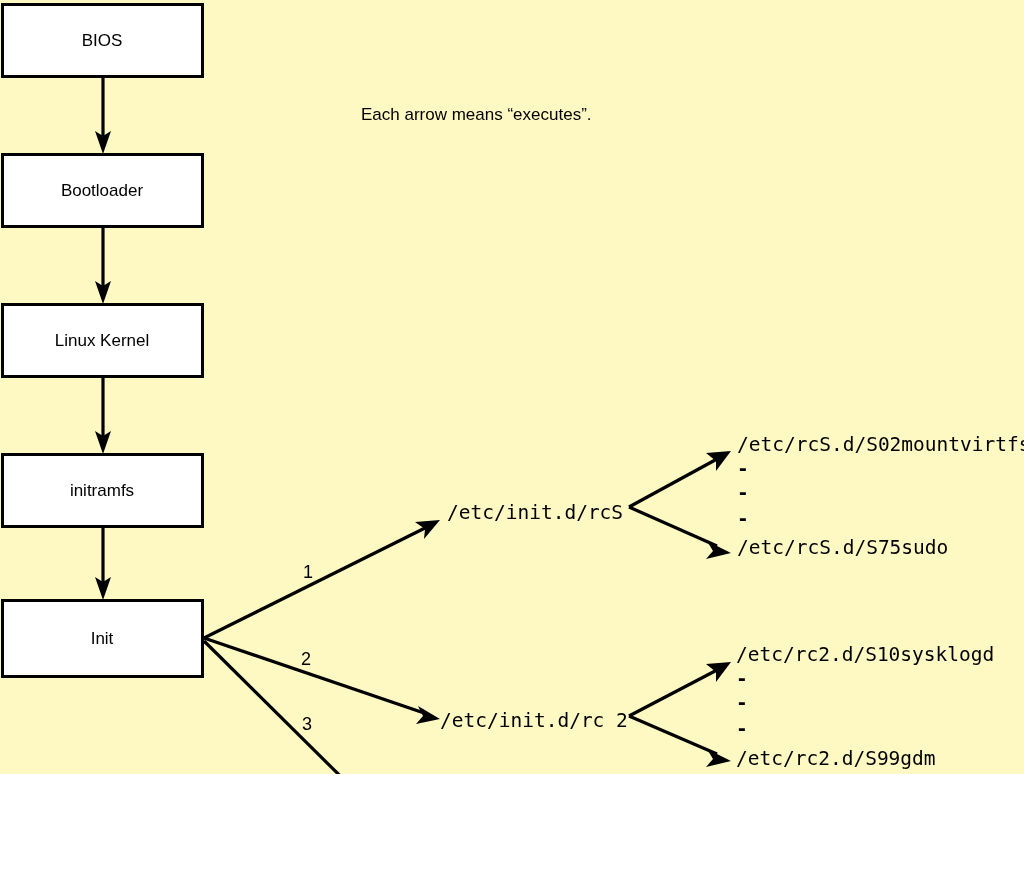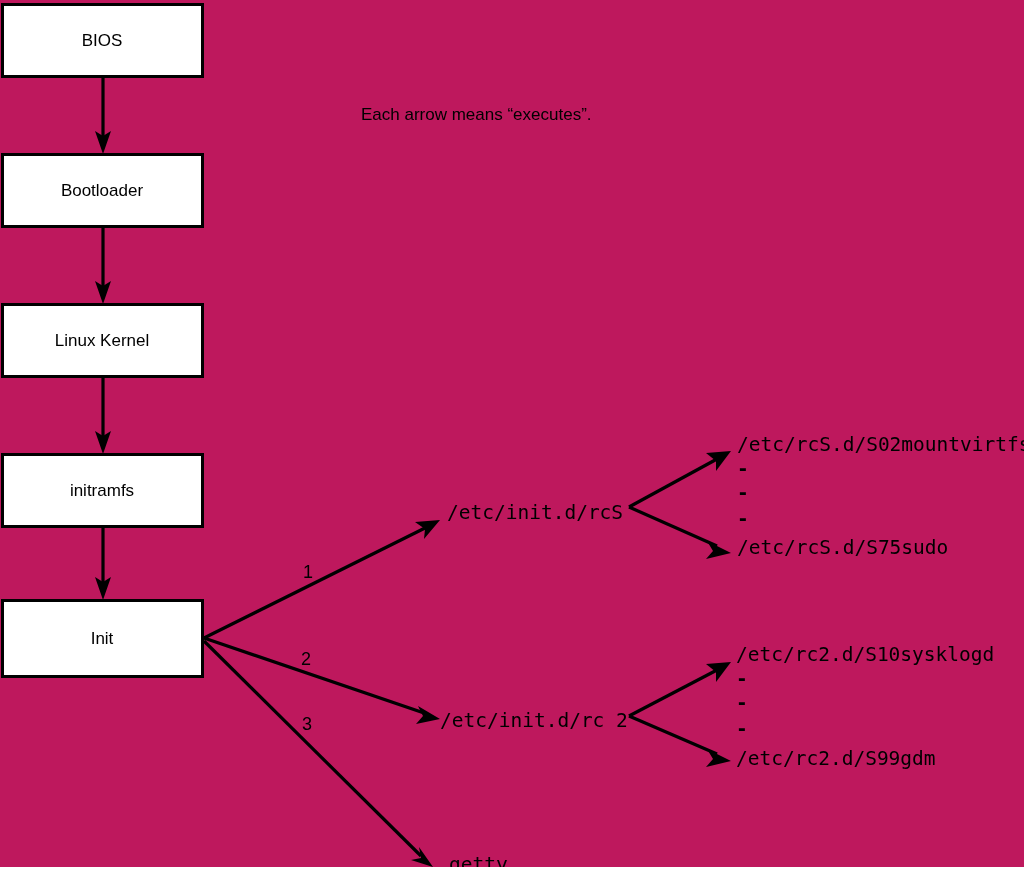--- a/index.html
+++ b/index.html
@@ -3,22 +3,22 @@
 <meta charset="utf-8">
 <style>
   html, body {
     margin: 0;
     padding: 0;
     background: #ffffff;
   }
   #canvas {
     position: relative;
     width: 1024px;
-    height: 867px;
-    background: #be185d;
+    height: 774px;
+    background: #fef9c3;
     overflow: hidden;
     font-family: "Liberation Sans", sans-serif;
   }
   #diagram-svg {
     position: absolute;
     left: 0;
     top: 0;
     width: 1024px;
     height: 875px;
   }

